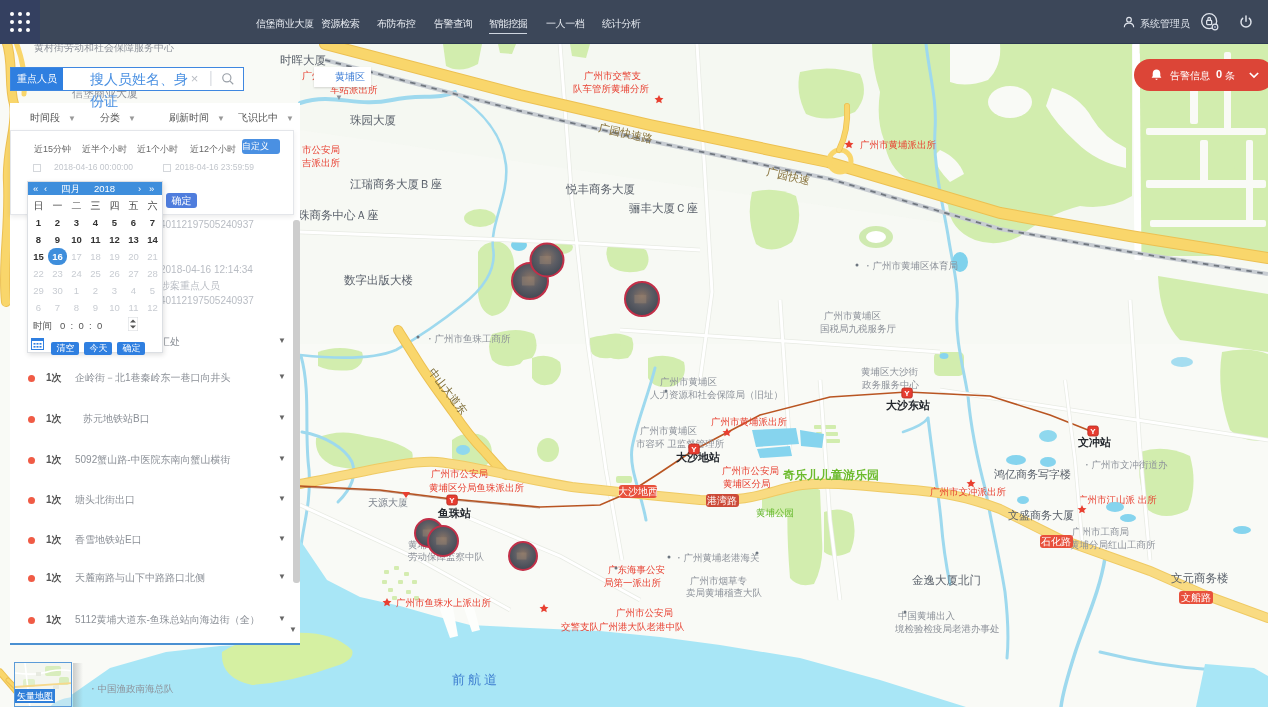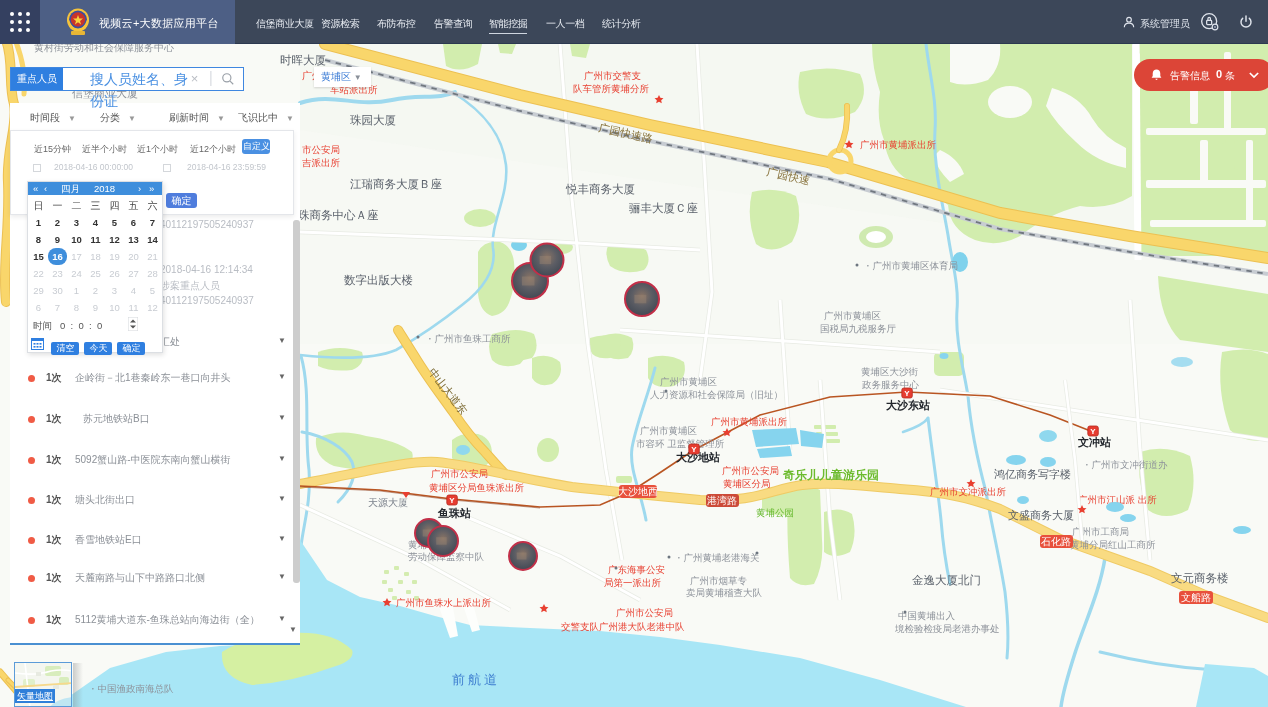--- a/index.html
+++ b/index.html
@@ -17,31 +17,31 @@
   #nav .navitem.active { border-bottom:1px solid #cfd6e0; padding-bottom:2px; }
   #nav .uname { position:absolute; top:17px; left:1140px; color:#dfe4ec; font-size:10px; }
 
   
   #searchbar { position:absolute; left:10px; top:67px; width:234px; height:24px; background:#fff; border:1px solid #3f87e0; z-index:40; display:flex; }
   #searchbar .tag { width:52px; height:22px; background:#2f7fe0; color:#fff; font-size:10px; line-height:22px; text-align:center; }
   #searchbar .ph { color:#4a90e2; font-size:14px; line-height:22px; padding-left:27px; flex:1; }
   #searchbar .x { color:#b9bdc4; font-size:13px; line-height:22px; width:18px; }
   #searchbar .sep { color:#dcdfe4; line-height:20px; }
   #searchbar .mag { width:30px; position:relative; }
-  #districtdd { position:absolute; left:314px; top:67px; width:57px; height:20px; background:#fff; z-index:40; font-size:10px; color:#3a7bd5; line-height:20px; padding-left:7px; box-shadow:0 1px 2px rgba(0,0,0,0.15);}
+  #districtdd { position:absolute; left:314px; top:67px; width:57px; height:20px; background:#fff; z-index:40; font-size:10px; color:#3a7bd5; line-height:20px; padding-left:21px; box-shadow:0 1px 2px rgba(0,0,0,0.15);}
   #districtdd .car { color:#8a9099; font-size:8px; }
 
   
   #panel { position:absolute; left:10px; top:103px; width:290px; height:542px; background:#fff; border-bottom:2px solid #4a90d2; z-index:30; }
   .filt { position:absolute; top:8px; color:#555; font-size:10px; }
   .filt .car { color:#999; font-size:8px; padding-left:8px; }
   
   #dropcard { position:absolute; left:0px; top:27px; width:284px; height:85px; background:#fff; border:1px solid #e4e6ea; box-shadow:0 2px 5px rgba(0,0,0,0.08); }
   .qt { position:absolute; top:12px; color:#666; font-size:9px; }
-  .qtbtn { position:absolute; left:231px; top:8px; width:28px; height:15px; background:#4a90e2; border-radius:3px; color:#fff; font-size:9px; text-align:right; line-height:15px; }
+  .qtbtn { position:absolute; left:231px; top:8px; width:38px; height:15px; background:#4a90e2; border-radius:3px; color:#fff; font-size:9px; text-align:left; line-height:15px; }
   .drow { position:absolute; top:31px; color:#c2c6cc; font-size:8.5px; }
   .cbox { position:absolute; top:33px; width:8px; height:8px; border:1px solid #d4d7db; }
   
   .lrow { position:absolute; color:#9a9ea5; font-size:10px; white-space:nowrap; }
   .ldot { position:absolute; width:7px; height:7px; border-radius:50%; background:#f05b45; }
   .lnum { position:absolute; color:#555; font-size:10px; font-weight:bold; }
   .ltxt { position:absolute; color:#8b9097; font-size:10px; white-space:nowrap; }
   .lcar { position:absolute; color:#666; font-size:8px; }
   #vscroll { position:absolute; left:283px; top:117px; width:7px; height:363px; background:#cdcdcd; border-radius:3px; }
 
@@ -371,31 +371,20 @@
             <circle cx="20" cy="4" r="2"></circle>
           <circle cx="4" cy="12" r="2"></circle>
             <circle cx="12" cy="12" r="2"></circle>
             <circle cx="20" cy="12" r="2"></circle>
           <circle cx="4" cy="20" r="2"></circle>
             <circle cx="12" cy="20" r="2"></circle>
             <circle cx="20" cy="20" r="2"></circle>
         </g>
       </svg>
     </div>
-    <div class="logoblk">
-      <svg width="30" height="32" viewBox="0 0 30 32" style="position:absolute;left:23px;top:6px;">
-        <ellipse cx="15" cy="14" rx="11" ry="11.5" fill="#f5c33c"></ellipse>
-        <circle cx="15" cy="13.5" r="9" fill="#3a4fa0"></circle>
-        <circle cx="15" cy="13.5" r="7.2" fill="#c8342a"></circle>
-        <polygon points="15,9 16.3,12.6 20,12.6 17,14.9 18.1,18.4 15,16.2 11.9,18.4 13,14.9 10,12.6 13.7,12.6" fill="#f8d03e"></polygon>
-        <path d="M4,14 Q7,24 15,26 Q23,24 26,14 L24,14 Q21,22 15,24 Q9,22 6,14 Z" fill="#f5c33c"></path>
-        <rect x="8" y="25" width="14" height="4" rx="1" fill="#e8b636"></rect>
-      </svg>
-      <div class="apptitle">视频云+大数据应用平台</div>
-    </div>
     <div class="navitem" style="left:256px;">信堡商业大厦</div>
     <div class="navitem" style="left:321px;">资源检索</div>
     <div class="navitem" style="left:377px;">布防布控</div>
     <div class="navitem" style="left:434px;">告警查询</div>
     <div class="navitem active" style="left:489px;">智能挖掘</div>
     <div class="navitem" style="left:546px;">一人一档</div>
     <div class="navitem" style="left:602px;">统计分析</div>
     <svg width="14" height="14" viewBox="0 0 24 24" style="position:absolute;left:1122px;top:15px;">
       <circle cx="12" cy="8" r="4" fill="none" stroke="#dfe4ec" stroke-width="2"></circle>
       <path d="M4,21 Q4,14 12,14 Q20,14 20,21" fill="none" stroke="#dfe4ec" stroke-width="2"></path>
@@ -449,21 +438,21 @@
 
     <div id="dropcard">
       <div class="qt" style="left:23px;">近15分钟</div>
       <div class="qt" style="left:71px;">近半个小时</div>
       <div class="qt" style="left:126px;">近1个小时</div>
       <div class="qt" style="left:179px;">近12个小时</div>
       <div class="qtbtn">自定义</div>
       <div class="cbox" style="left:22px;"></div>
       <div class="drow" style="left:43px;">2018-04-16 00:00:00</div>
       <div class="cbox" style="left:152px;"></div>
-      <div class="drow" style="left:176px;">2018-04-16 23:59:59</div>
+      <div class="drow" style="left:164px;">2018-04-16 23:59:59</div>
     </div>
 
     <div id="okbtn">确定</div>
 
     <div class="lrow" style="left:150px; top:116px; color:#b9bdc4;">40112197505240937</div>
     <div class="lrow" style="left:150px; top:161px; color:#b9bdc4;">2018-04-16 12:14:34</div>
     <div class="lrow" style="left:150px; top:176px; color:#b9bdc4;">涉案重点人员</div>
     <div class="lrow" style="left:150px; top:192px; color:#b9bdc4;">40112197505240937</div>
     <div class="lrow" style="left:150px; top:232px; color:#8b9097;">汇处</div>
     <div class="lcar" style="left:268px; top:233px;">▼</div>

